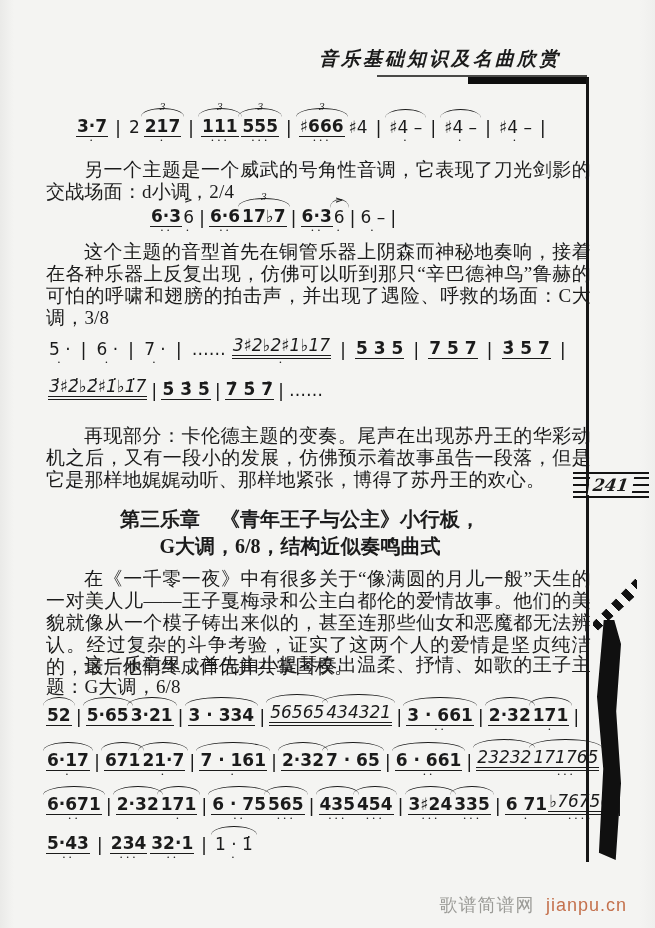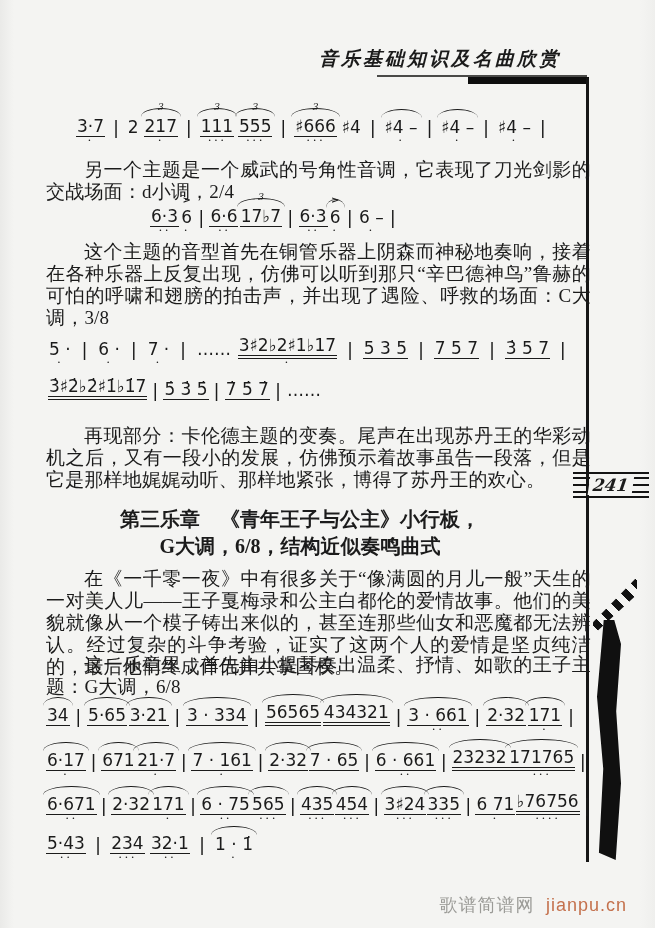--- a/index.html
+++ b/index.html
@@ -23,22 +23,22 @@
   .music-line{position:absolute;display:flex;justify-content:space-between;align-items:flex-end;}
   .tok{display:inline-flex;flex-direction:column;align-items:center;}
   .top{height:13px;width:100%;position:relative;display:block;min-width:12px;}
   .arcline{position:absolute;left:-3px;right:-3px;top:4px;height:8px;
     border-top:1.7px solid #1b1b1b;border-radius:50% 50% 0 0 / 100% 100% 0 0;}
   .tnum{position:absolute;top:-3px;left:50%;transform:translateX(-50%);
     font-size:9.5px;font-style:italic;font-family:"DejaVu Serif",serif;}
   .tnum.acc{font-style:normal;font-weight:bold;font-size:10px;top:-1px;}
   .num{font-family:"DejaVu Sans","Liberation Sans",sans-serif;font-size:17px;line-height:19px;
     white-space:pre;padding:0 1px;}
-  .u1>.num{border-bottom:1.7px solid #1b1b1b;}
-  .u2>.num{border-bottom:4px double #1b1b1b;}
+  .u1>.num{border-bottom:1.7px solid #1b1b1b;font-weight:bold;}
+  .u2>.num{border-bottom:4px double #1b1b1b;font-style:italic;}
   .lo{height:9px;font-size:13px;line-height:6px;letter-spacing:2px;}
   .tok.bar{margin:0 1px;}
   .tok.bar .num{font-size:18px;padding:0;}
   
   .pagenum-badge{position:absolute;left:573px;top:469px;width:76px;height:32px;
     display:flex;align-items:center;justify-content:center;background-repeat:no-repeat;
     background-image:linear-gradient(#141414,#141414),linear-gradient(#141414,#141414),
       linear-gradient(#141414,#141414),linear-gradient(#141414,#141414),linear-gradient(#141414,#141414);
     background-size:100% 2px;background-position:0 3px,0 8px,0 15px,0 22px,0 27px;}
   .pagenum{background:#f4f4f2;padding:0 4px;font-style:italic;font-weight:bold;font-size:17px;
@@ -368,21 +368,21 @@
 
   <p class="para indent" style="left:46px;top:568px;width:545px">在《一千零一夜》中有很多关于“像满圆的月儿一般”天生的一对美人儿——王子戛梅录和公主白都伦的爱情故事。他们的美貌就像从一个模子铸出来似的，甚至连那些仙女和恶魔都无法辨认。经过复杂的斗争考验，证实了这两个人的爱情是坚贞纯洁的，最后他们终成伴侣并共掌国权。</p>
 
   <p class="para indent" style="left:46px;top:654px;width:545px">这一乐章里，首先由小提琴奏出温柔、抒情、如歌的王子主题：G大调，6/8</p>
 
   <div class="music-line" style="left:46px;top:690px;width:532px">
       <span class="tok u1">
         <span class="top">
           <span class="arcline"></span>
         </span>
-        <span class="num">34</span>
+        <span class="num">52</span>
         <span class="lo">&nbsp;</span>
       </span>
       <span class="tok bar">
         <span class="top"></span>
         <span class="num">|</span>
         <span class="lo">&nbsp;</span>
       </span>
       <span class="tok u1">
         <span class="top">
           <span class="arcline"></span>

